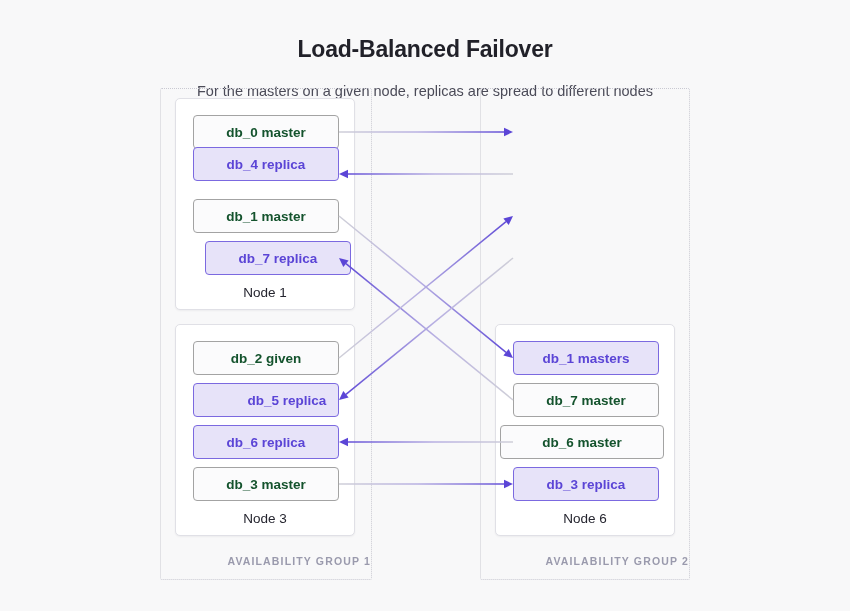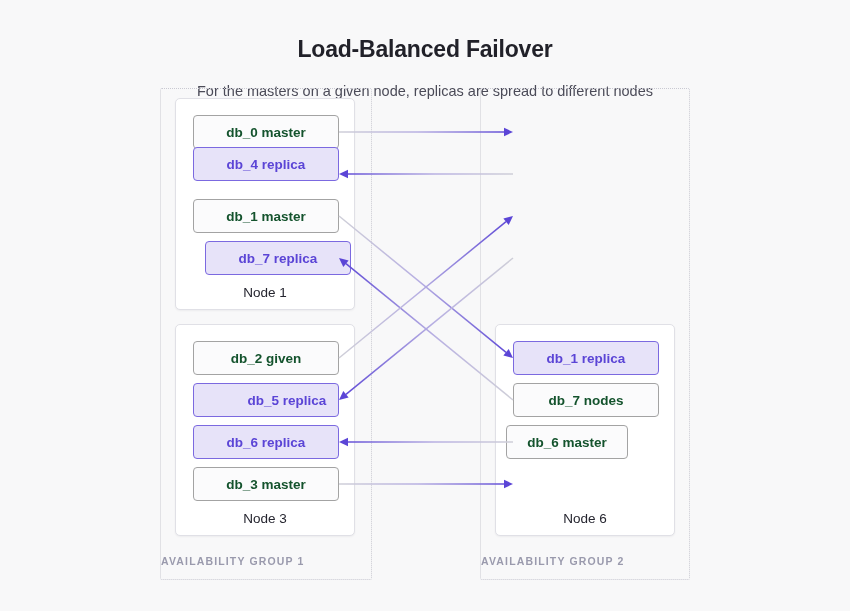--- a/index.html
+++ b/index.html
@@ -29,21 +29,21 @@
 
   
   .ag {
     position: absolute;
     border: 1px dotted #c9c9d2;
     background: transparent;
     border-radius: 2px;
   }
   .ag-label {
     position: absolute; bottom: 12px; left: 0; width: 100%;
-    text-align: left;
+    text-align: right;
     font-size: 10.5px; font-weight: bold; color: #9a9aad;
     letter-spacing: 1.15px;
   }
 
   
   .node {
     position: absolute;
     background: #ffffff;
     border: 1px solid #e0e0e6;
     border-radius: 5px;
@@ -128,27 +128,30 @@
         <span>db_6 replica</span>
       </div>
     <div class="db master" style="left:17px; top:142px; width:146px;">
         <span>db_3 master</span>
       </div>
     <div class="node-label">Node 3</div>
   </div>
 
   <div class="node" style="left:495px; top:324px; width:180px; height:212px;">
     <div class="db replica" style="left:17px; top:16px;  width:146px;">
-        <span>db_1 replica</span>
+        <span>db_1 masters</span>
       </div>
     <div class="db master" style="left:17px; top:58px;  width:146px;">
-        <span>db_7 nodes</span>
-      </div>
-    <div class="db master" style="left:10px; top:100px; width:122px;">
+        <span>db_7 master</span>
+      </div>
+    <div class="db master" style="left:4px; top:100px; width:164px;">
         <span>db_6 master</span>
+      </div>
+    <div class="db replica" style="left:17px; top:142px; width:146px;">
+        <span>db_3 replica</span>
       </div>
     <div class="node-label">Node 6</div>
   </div>
 
   <svg id="arrows" viewBox="0 0 850 611" xmlns="http://www.w3.org/2000/svg">
       <defs>
         <linearGradient id="grad0" gradientUnits="userSpaceOnUse" x1="339" y1="132" x2="513" y2="132">
           <stop offset="0" stop-color="#cfcfd8"></stop>
           <stop offset="0.45" stop-color="#b8b0e2"></stop>
           <stop offset="1" stop-color="#5b45d6"></stop>

